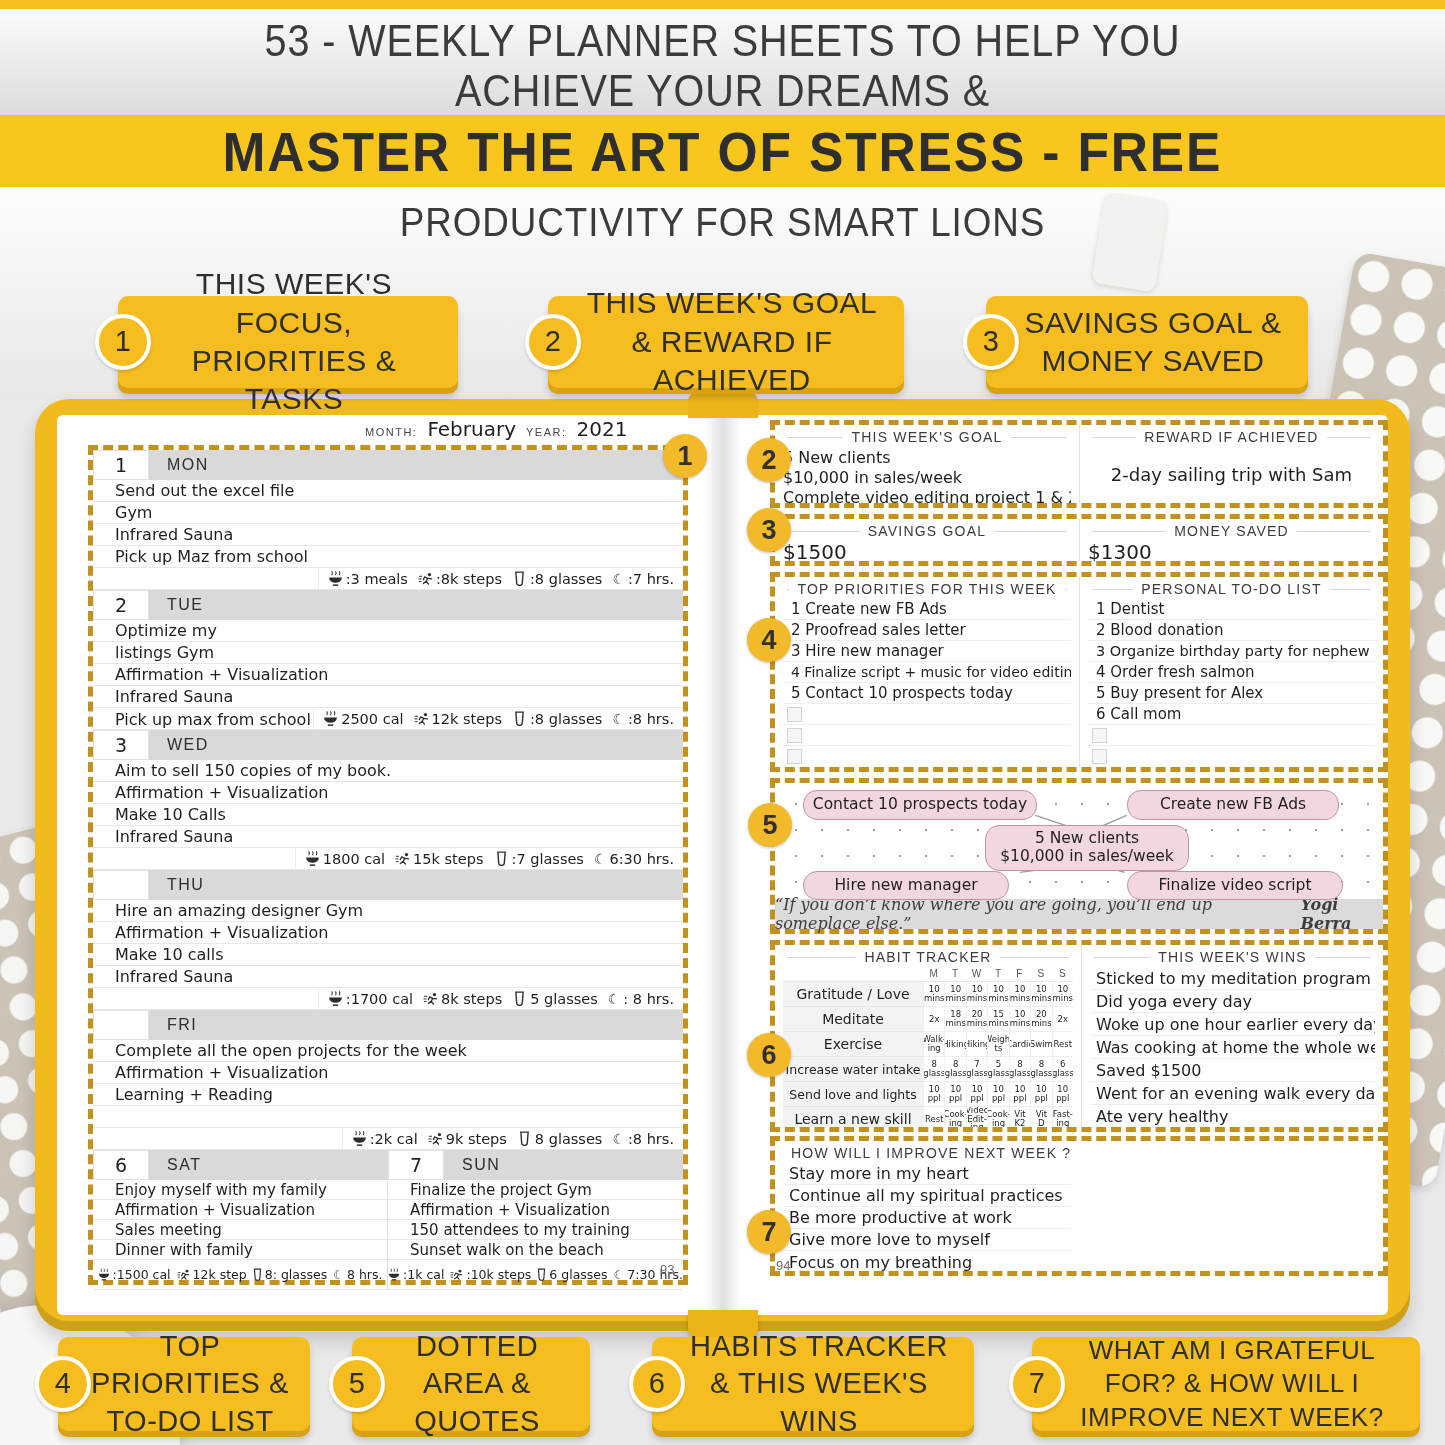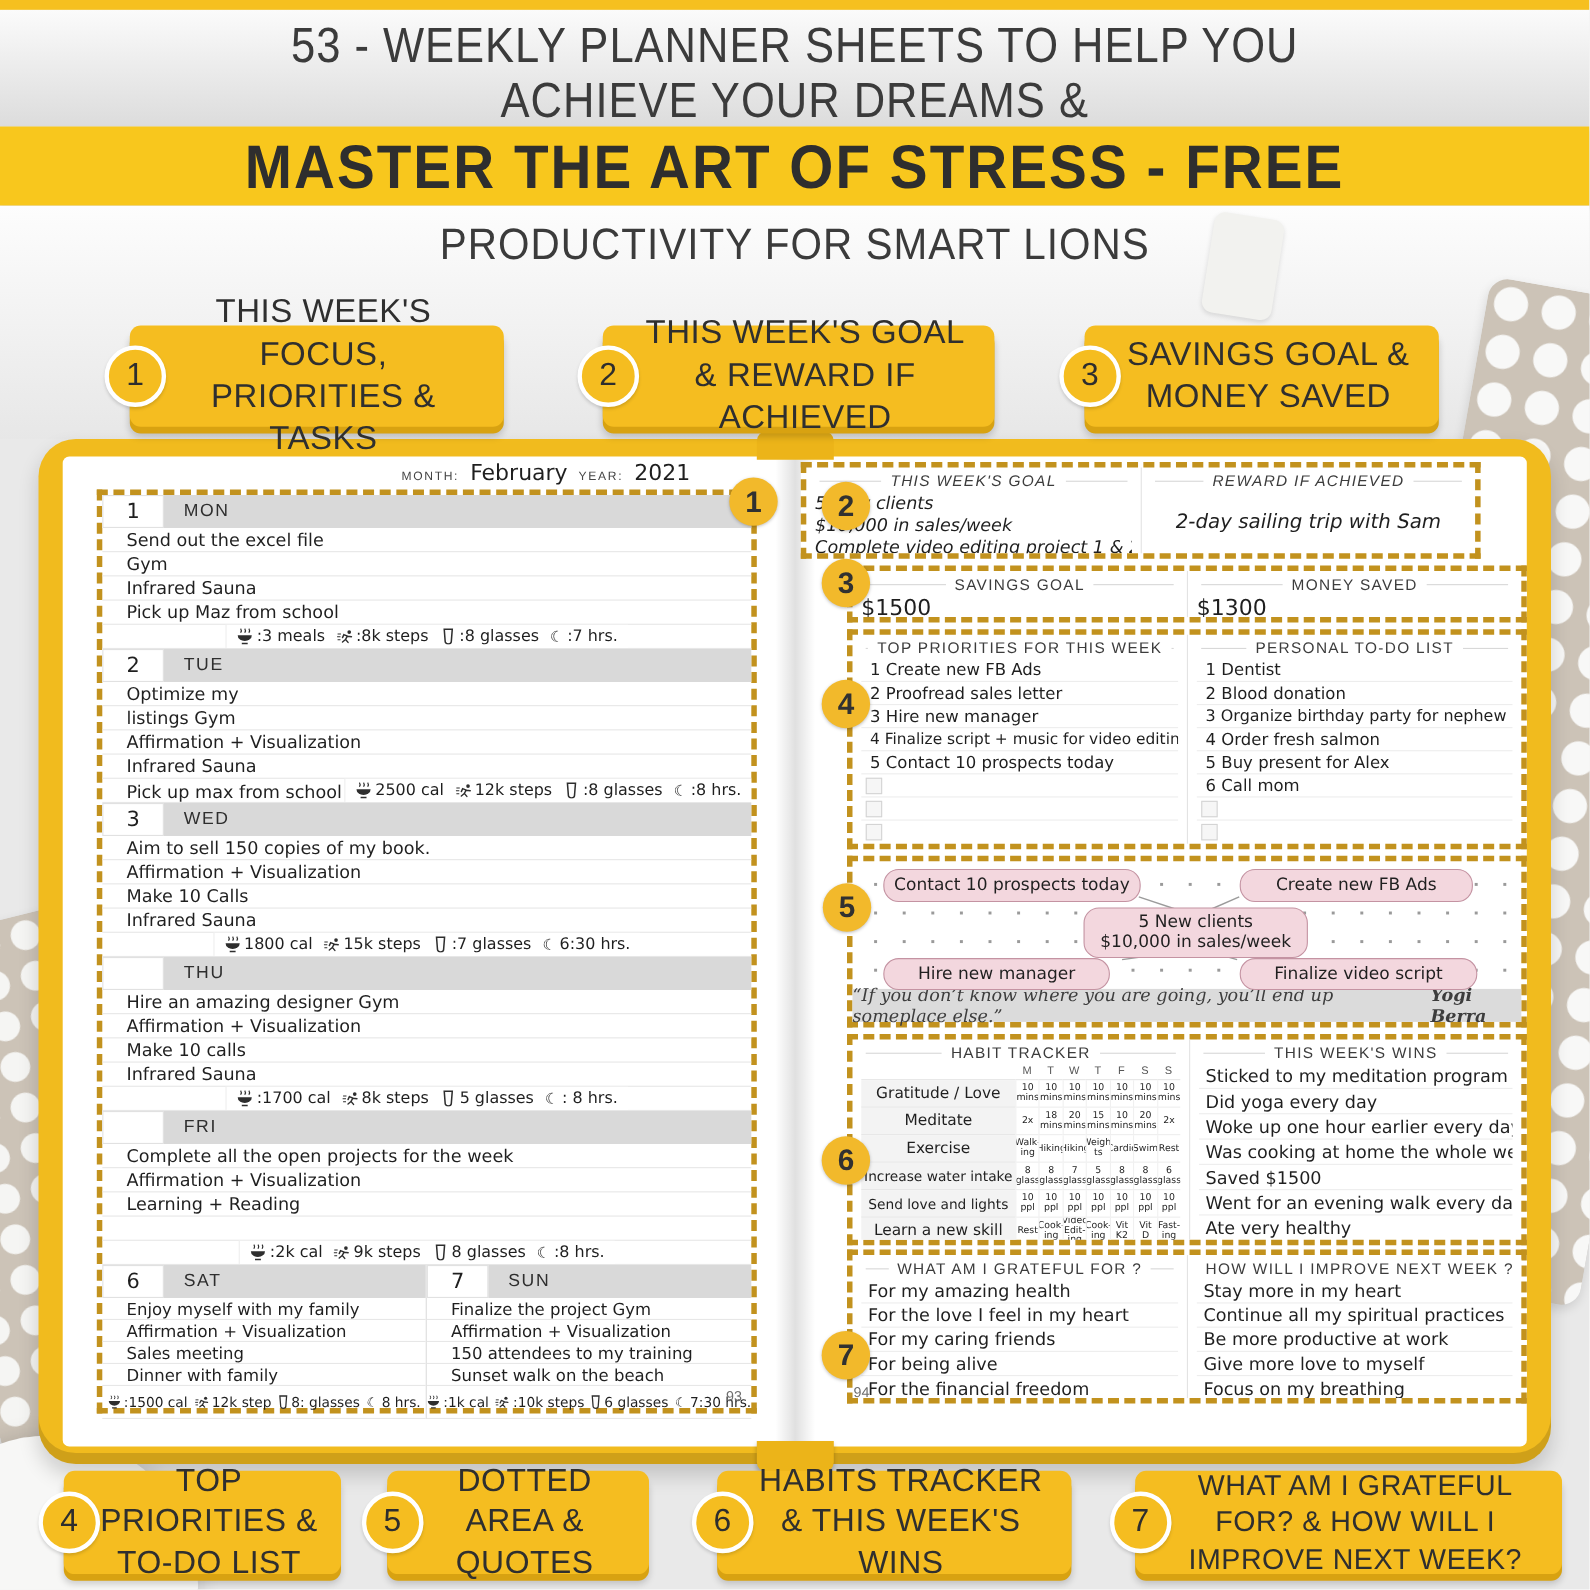--- a/index.html
+++ b/index.html
@@ -48,21 +48,21 @@
   
   .monthline{position:absolute;left:365px;top:417px;display:flex;align-items:baseline;gap:10px;z-index:5;}
   .mlabel{font-size:11px;letter-spacing:1.5px;color:#454545;font-weight:500;}
   .mval{font-size:20px;}
   .lframe{position:absolute;left:88px;top:445px;width:600px;height:840px;border:5px dashed #C2921E;box-sizing:border-box;display:flex;flex-direction:column;background:#fff;z-index:3;}
   .day{height:140px;display:flex;flex-direction:column;flex:0 0 auto;}
   .day-head{height:30px;display:flex;flex:0 0 auto;}
   .day-num{width:56px;background:#fff;border:1px solid #e1e1e1;box-sizing:border-box;display:flex;align-items:center;justify-content:center;font-size:19px;}
   .day-name{flex:1;background:#D9D9D9;font-size:16px;letter-spacing:1.5px;color:#2e2e2e;display:flex;align-items:center;padding-left:18px;font-weight:500;}
   .trow{height:22px;flex:0 0 auto;border-bottom:1px solid #e7e7e7;font-size:16px;padding-left:22px;display:flex;align-items:center;white-space:nowrap;box-sizing:border-box;}
-  .srow{height:22px;flex:0 0 auto;display:flex;justify-content:center;align-items:center;border-bottom:1px solid #e7e7e7;box-sizing:border-box;}
+  .srow{height:22px;flex:0 0 auto;display:flex;justify-content:flex-end;align-items:center;border-bottom:1px solid #e7e7e7;box-sizing:border-box;}
   .combo{height:22px;flex:0 0 auto;display:flex;border-bottom:1px solid #e7e7e7;box-sizing:border-box;}
   .combo .trow{flex:1;border-bottom:none;}
   .stats{display:flex;align-items:center;height:100%;background:#fff;border-left:1px solid #eee;padding:0 4px;}
   .stat{display:flex;align-items:center;gap:3px;padding:0 5px;font-size:14.5px;white-space:nowrap;}
   .ic{width:15px;height:15px;flex:0 0 auto;}
   .moonch{font-size:14px;color:#2e2e2e;}
   .weekend{height:140px;display:flex;}
   .wday{width:50%;display:flex;flex-direction:column;box-sizing:border-box;}
   .wday:first-child{border-right:1px solid #ddd;}
   .wday .trow{height:20px;font-size:15px;}
@@ -423,21 +423,21 @@
         <span class="stat">
             <span class="moonch" style="font-size:12px">☾</span>
             <span class="hand">7:30 hrs.</span>
           </span>
       </div>
     </div>
   </div>
 </div>
 <div class="pagenum" style="left:660px;top:1262px;">93</div>
 
-<div class="rsec" style="left:728px;top:420px;width:618px;height:88px;font-style:italic;">
+<div class="rsec" style="left:770px;top:420px;width:618px;height:88px;">
   <div class="twocol">
     <div class="col">
       <div class="sec-head"><span>THIS WEEK'S GOAL</span></div>
       <div class="gline hand">5 New clients</div>
       <div class="gline hand">$10,000 in sales/week</div>
       <div class="gline hand">Complete video editing project 1 &amp; 2</div>
     </div>
     <div class="col">
       <div class="sec-head"><span>REWARD IF ACHIEVED</span></div>
       <div class="centerline hand">2-day sailing trip with Sam</div>
@@ -594,28 +594,20 @@
     <div class="winrow hand">Was cooking at home the whole week</div>
     <div class="winrow hand">Saved $1500</div>
     <div class="winrow hand">Went for an evening walk every day</div>
     <div class="winrow hand" style="border-bottom:none">Ate very healthy</div>
   </div>
 </div>
 
 <div class="rsec" style="left:770px;top:1136px;width:618px;height:140px;">
   <div class="twocol">
     <div class="col">
-      <div class="sec-head"><span>WHAT AM I GRATEFUL FOR ?</span></div>
-      <div class="frow hand">For my amazing health</div>
-      <div class="frow hand">For the love I feel in my heart</div>
-      <div class="frow hand">For my caring friends</div>
-      <div class="frow hand">For being alive</div>
-      <div class="frow hand" style="border-bottom:none">For the financial freedom</div>
-    </div>
-    <div class="col">
       <div class="sec-head"><span>HOW WILL I IMPROVE NEXT WEEK ?</span></div>
       <div class="frow hand">Stay more in my heart</div>
       <div class="frow hand">Continue all my spiritual practices</div>
       <div class="frow hand">Be more productive at work</div>
       <div class="frow hand">Give more love to myself</div>
       <div class="frow hand" style="border-bottom:none">Focus on my breathing</div>
     </div>
   </div>
 </div>
 <div class="pagenum" style="left:776px;top:1258px;">94</div>

